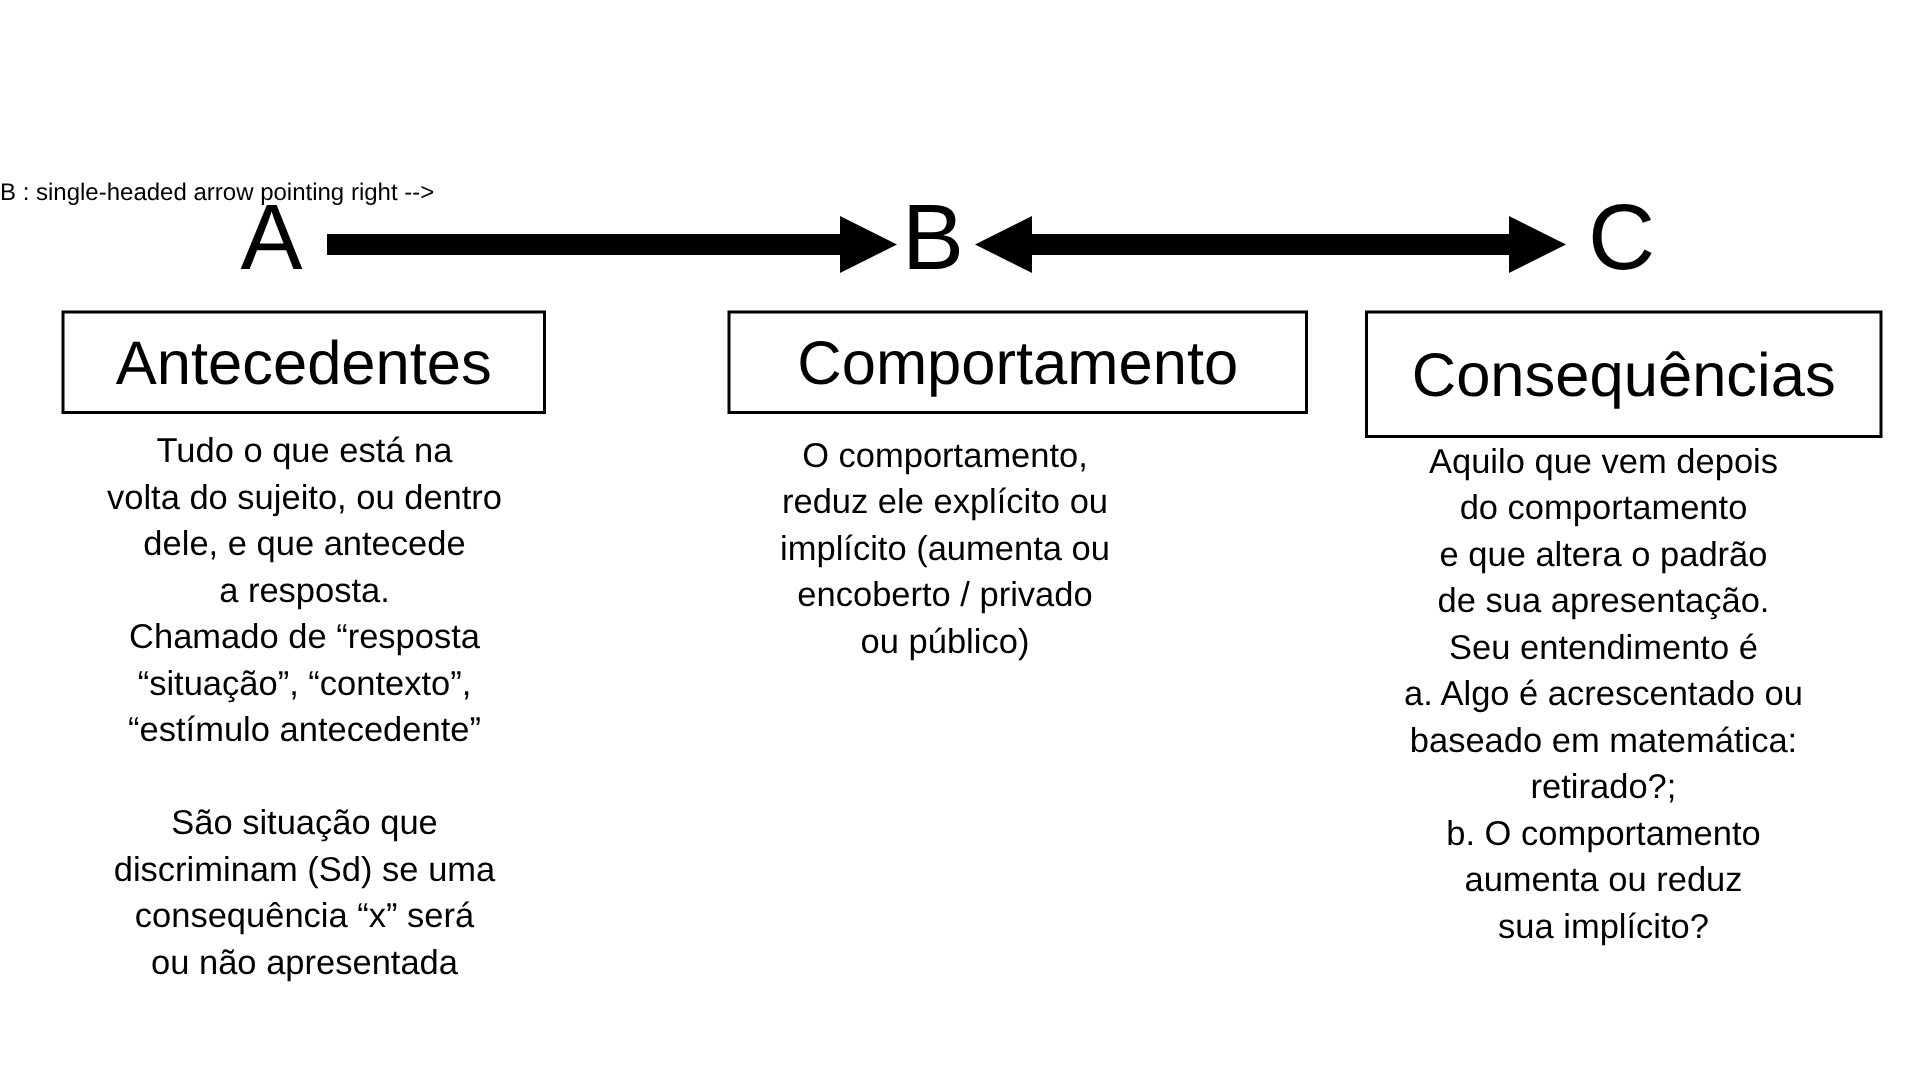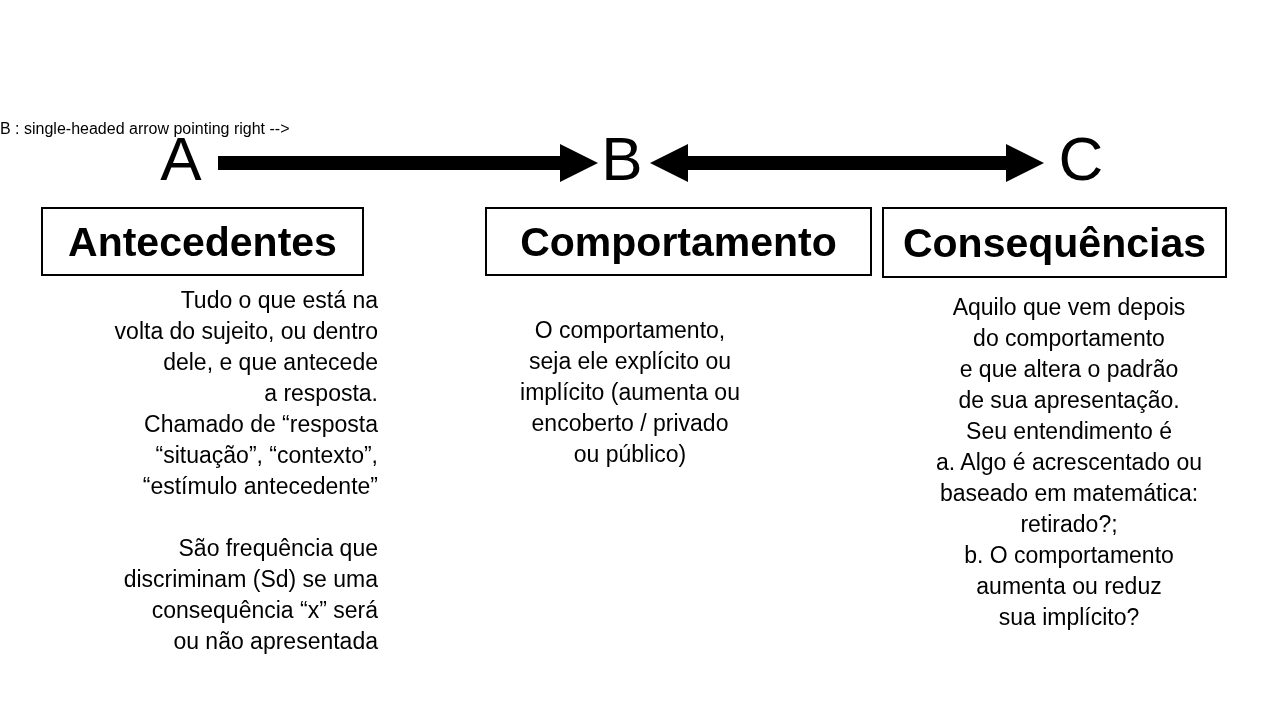--- a/index.html
+++ b/index.html
@@ -49,39 +49,38 @@
     background: #ffffff;
     display: flex;
     align-items: center;
     justify-content: center;
   }
   .title-box .box-label {
     font-size: 41px;
     line-height: 46px;
     white-space: nowrap;
     color: #000;
-    font-weight: bold;
   }
   #box-antecedentes { left: 41px;  top: 207px; width: 323px; height: 69px; }
   #box-comportamento{ left: 437px; top: 207px; width: 387px; height: 69px; margin-left: 48px; }
-  #box-consequencias{ left: 882px; top: 207px; width: 345px; height: 71px; text-align: center; }
+  #box-consequencias{ left: 910px; top: 207px; width: 345px; height: 85px; text-align: center; }
 
   
   .desc-col {
     position: absolute;
     text-align: center;
     font-size: 23px;
     line-height: 31px;
     color: #000;
   }
   .desc-col p { margin: 0; }
   .desc-col .blank-line { height: 31px; }
 
-  #desc-antecedentes { left: 28px;  top: 285px; width: 350px; text-align: right; }
-  #desc-comportamento{ left: 460px; top: 315px; width: 340px; }
+  #desc-antecedentes { left: 28px;  top: 285px; width: 350px; }
+  #desc-comportamento{ left: 460px; top: 288px; width: 340px; }
   #desc-consequencias{ left: 890px; top: 292px; width: 358px; }
 
   .u { }
 </style>
 </head>
 <body>
 
 <div id="abc-row">
 
   <div class="abc-letter" id="letter-a">A</div>
@@ -115,29 +114,29 @@
 
 <div class="desc-col" id="desc-antecedentes">
     <p>Tudo o que está na</p>
     <p>volta do sujeito, ou dentro</p>
     <p>dele, e que antecede</p>
     <p>a resposta.</p>
     <p>Chamado de “resposta</p>
     <p>“situação”,  “contexto”,</p>
     <p>“estímulo antecedente”</p>
     <p class="blank-line">&nbsp;</p>
-    <p>São frequência que</p>
+    <p>São situação que</p>
     <p>discriminam (<span class="u">Sd</span>) se uma</p>
     <p>consequência “x” será</p>
     <p>ou não apresentada</p>
   </div>
 
 <div class="desc-col" id="desc-comportamento">
     <p>O comportamento,</p>
-    <p>seja ele explícito ou</p>
+    <p>reduz ele explícito ou</p>
     <p>implícito (aumenta ou</p>
     <p>encoberto / privado</p>
     <p>ou público)</p>
   </div>
 
 <div class="desc-col" id="desc-consequencias">
     <p>Aquilo que vem depois</p>
     <p>do comportamento</p>
     <p>e que altera o padrão</p>
     <p>de sua apresentação.</p>

